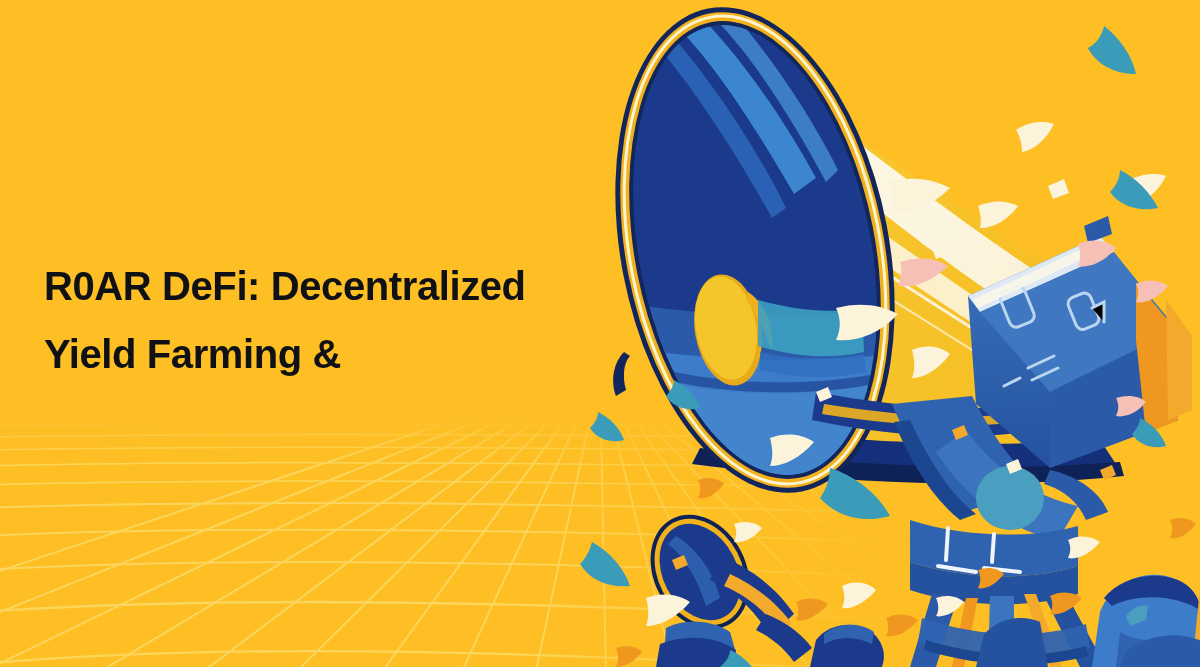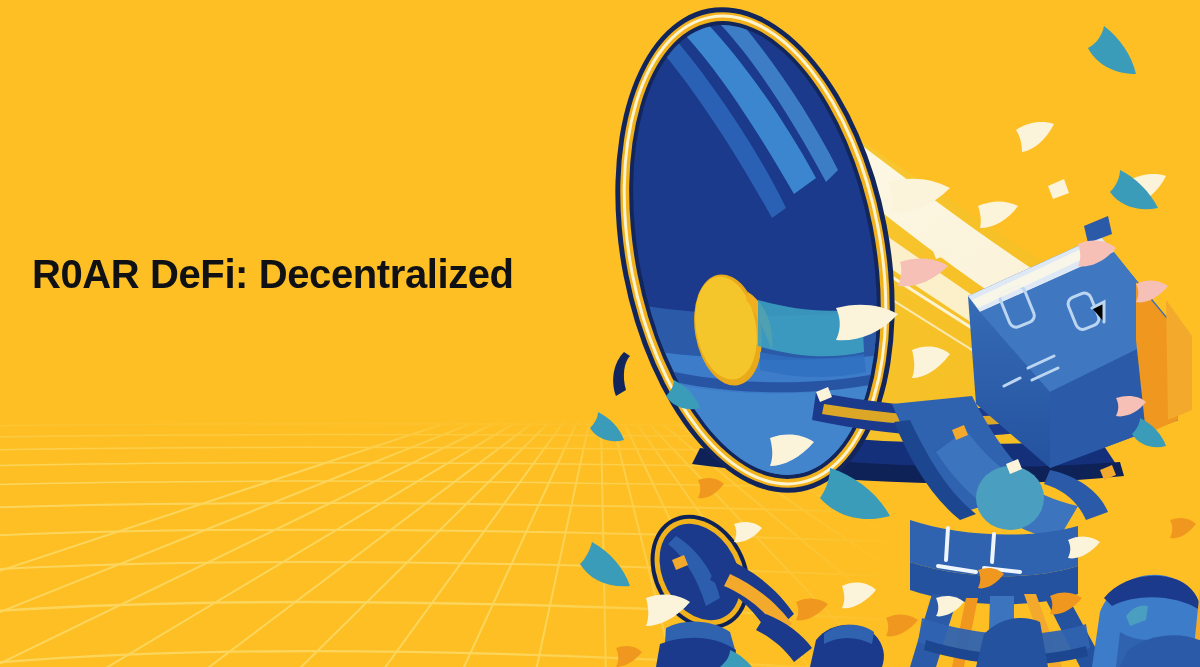--- a/index.html
+++ b/index.html
@@ -29,21 +29,21 @@
   }
   .grid-svg { display: block; }
 
   
   .headline {
     position: absolute;
     left: 28px;
     top: 236px;
     width: 620px;
     z-index: 40;
-    margin: 4px;
+    margin: 16px;
     padding: 0;
     font-size: 40px;
     line-height: 68px;
     font-weight: 700;
     letter-spacing: -0.4px;
     color: #101114;
     font-family: "Liberation Sans", "DejaVu Sans", sans-serif;
   }
   .headline .hl-line { display: block; white-space: nowrap; }
 
@@ -355,15 +355,16 @@
           <path d="M372 430 l12 -5 4 10 -12 5 z"></path>
           <path d="M92 560 l12 -5 4 10 -12 5 z"></path>
           <path d="M520 470 l12 -5 4 10 -12 5 z"></path>
         </g>
       </g>
     </svg>
   </div>
 
   <h1 class="headline">
     <span class="hl-line">R0AR DeFi: Decentralized</span>
+    <span class="hl-line">Yield Farming &amp;</span>
   </h1>
 
 </div>
 
 </body></html>

